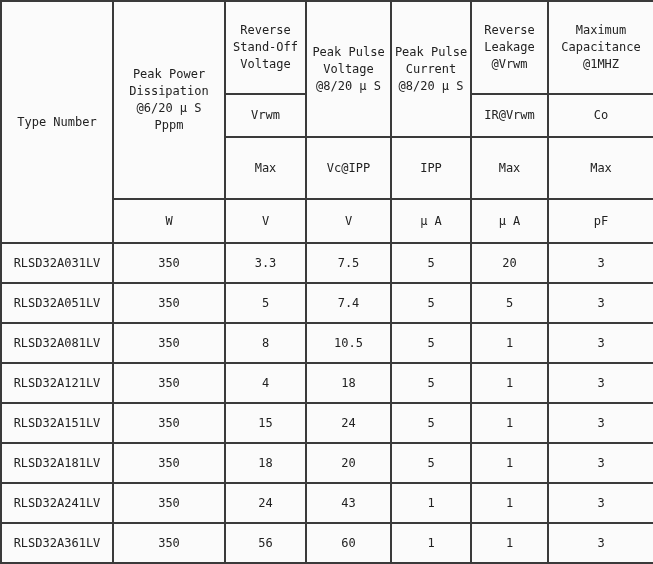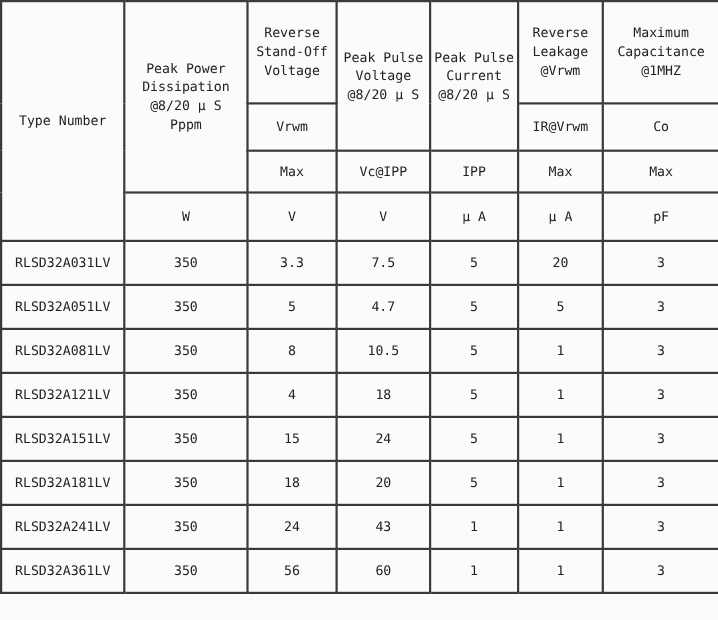--- a/index.html
+++ b/index.html
@@ -25,21 +25,21 @@
     padding: 0 2px;
     text-align: center;
     vertical-align: middle;
     font-weight: normal;
     white-space: pre-line;
     line-height: 17px;
     overflow: hidden;
   }
   tr.h-row1 > * { height: 93px; }
   tr.h-row2 > * { height: 43px; }
-  tr.h-row3 > * { height: 38px; }
+  tr.h-row3 > * { height: 62px; }
   tr.h-row4 > * { height: 44px; }
   tr.d-row  > * { height: 40px; }
 </style>
 </head>
 <body>
 
 <div class="page">
   <table class="spec">
     <colgroup>
       <col style="width:112px">
@@ -48,21 +48,21 @@
       <col style="width:85px">
       <col style="width:80px">
       <col style="width:77px">
       <col style="width:106px">
     </colgroup>
     <thead>
       <tr class="h-row1">
         <th rowspan="4">Type Number</th>
         <th rowspan="3">Peak Power
 Dissipation
-@8/20 μ S
+@6/20 μ S
 Pppm</th>
         <th>Reverse
 Stand-Off
 Voltage</th>
         <th rowspan="2">Peak Pulse
 Voltage
 @8/20 μ S</th>
         <th rowspan="2">Peak Pulse
 Current
 @8/20 μ S</th>
@@ -101,21 +101,21 @@
         <td>3.3</td>
         <td>7.5</td>
         <td>5</td>
         <td>20</td>
         <td>3</td>
       </tr>
       <tr class="d-row">
         <td>RLSD32A051LV</td>
         <td>350</td>
         <td>5</td>
-        <td>4.7</td>
+        <td>7.4</td>
         <td>5</td>
         <td>5</td>
         <td>3</td>
       </tr>
       <tr class="d-row">
         <td>RLSD32A081LV</td>
         <td>350</td>
         <td>8</td>
         <td>10.5</td>
         <td>5</td>

